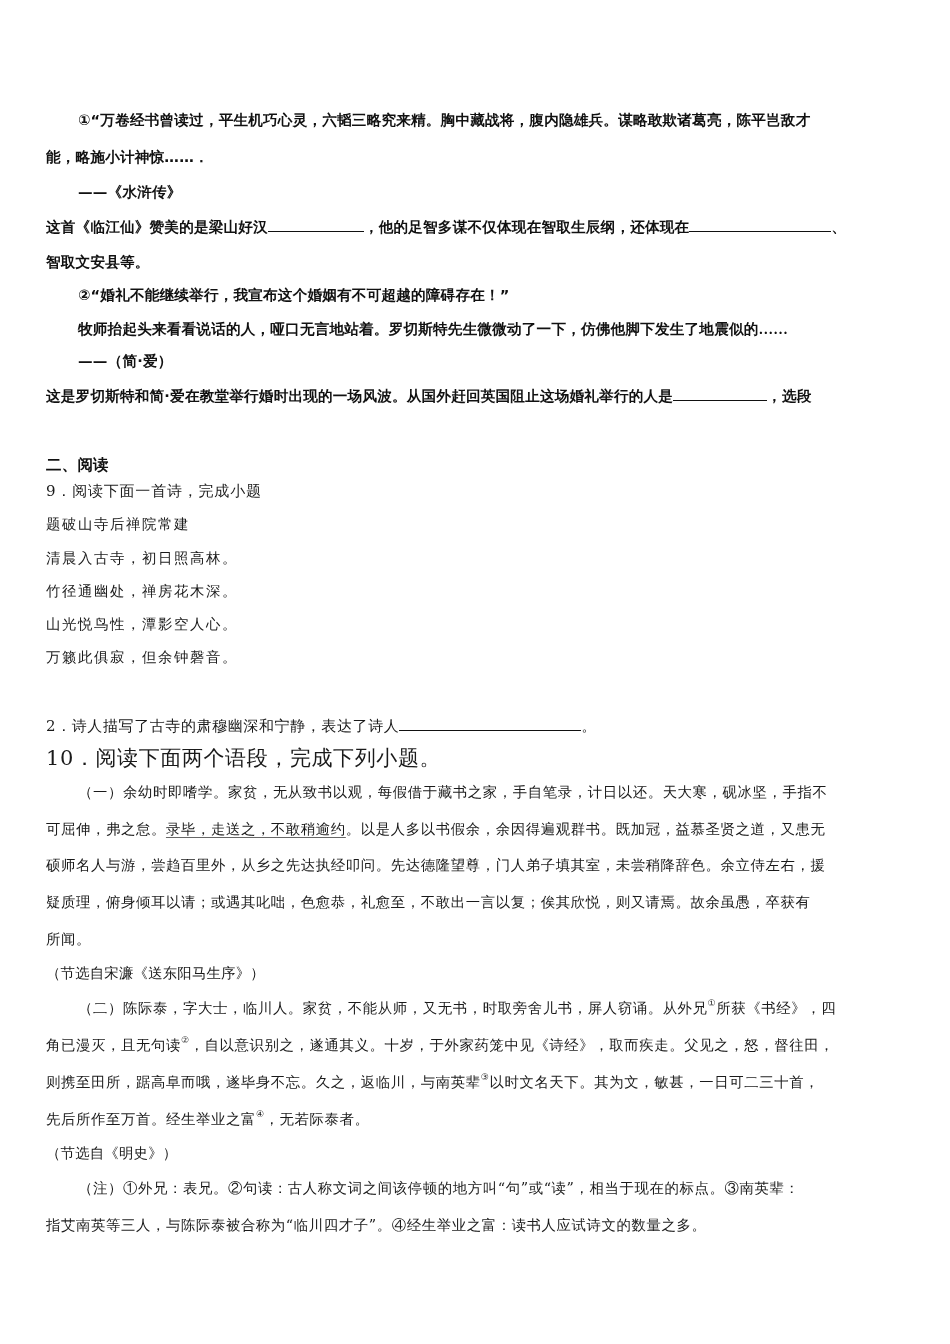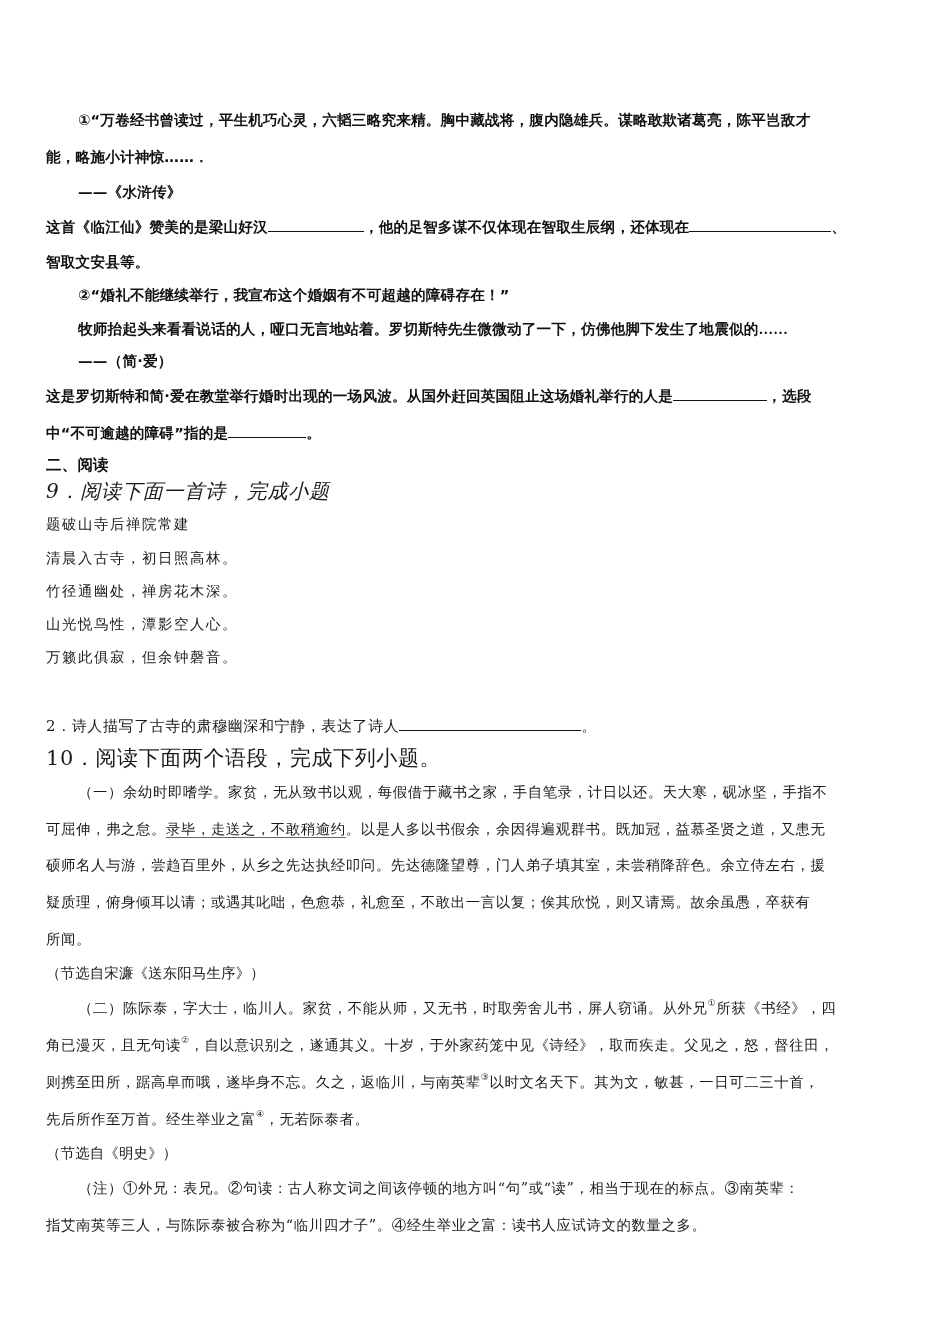--- a/index.html
+++ b/index.html
@@ -78,26 +78,23 @@
   </div>
   <div class="line bold" style="top:244px;">智取文安县等。</div>
 
   <div class="line bold indent" style="top:277px;">②“婚礼不能继续举行，我宣布这个婚姻有不可超越的障碍存在！”</div>
   <div class="line bold indent" style="top:311px;font-family:Liberation Serif, serif;">牧师抬起头来看看说话的人，哑口无言地站着。罗切斯特先生微微动了一下，仿佛他脚下发生了地震似的……</div>
   <div class="line bold indent" style="top:343px;">——（简·爱）</div>
 
   <div class="line bold" style="top:376px;">
     <span>这是罗切斯特和简·爱在教堂举行婚时出现的一场风波。从国外赶回英国阻止这场婚礼举行的人是</span><span class="blank" style="width:94px;"></span><span>，选段</span>
   </div>
-  <div class="line bold" style="top:413px;">
-    <span>中“不可逾越的障碍”指的是</span><span class="blank" style="width:78px;"></span><span>。</span>
-  </div>
 
   <div class="line bold" style="top:447px; font-size:15.5px;">二、阅读</div>
-  <div class="line serif" style="top:473px; font-size:20px; letter-spacing:0.8px;font-style:italic;">9．阅读下面一首诗，完成小题</div>
+  <div class="line serif" style="top:473px; font-size:15px; letter-spacing:0.8px;">9．阅读下面一首诗，完成小题</div>
 
   <div class="line serif-wide" style="top:506px;">题破山寺后禅院常建</div>
   <div class="line serif-wide" style="top:540px;">清晨入古寺，初日照高林。</div>
   <div class="line serif-wide" style="top:573px;">竹径通幽处，禅房花木深。</div>
   <div class="line serif-wide" style="top:606px;">山光悦鸟性，潭影空人心。</div>
   <div class="line serif-wide" style="top:639px;">万籁此俱寂，但余钟磬音。</div>
 
   <div class="line serif" style="top:706px; font-size:15px; letter-spacing:0.6px;">
     <span>2．诗人描写了古寺的肃穆幽深和宁静，表达了诗人</span><span class="blank" style="width:182px;"></span><span>。</span>
   </div>

